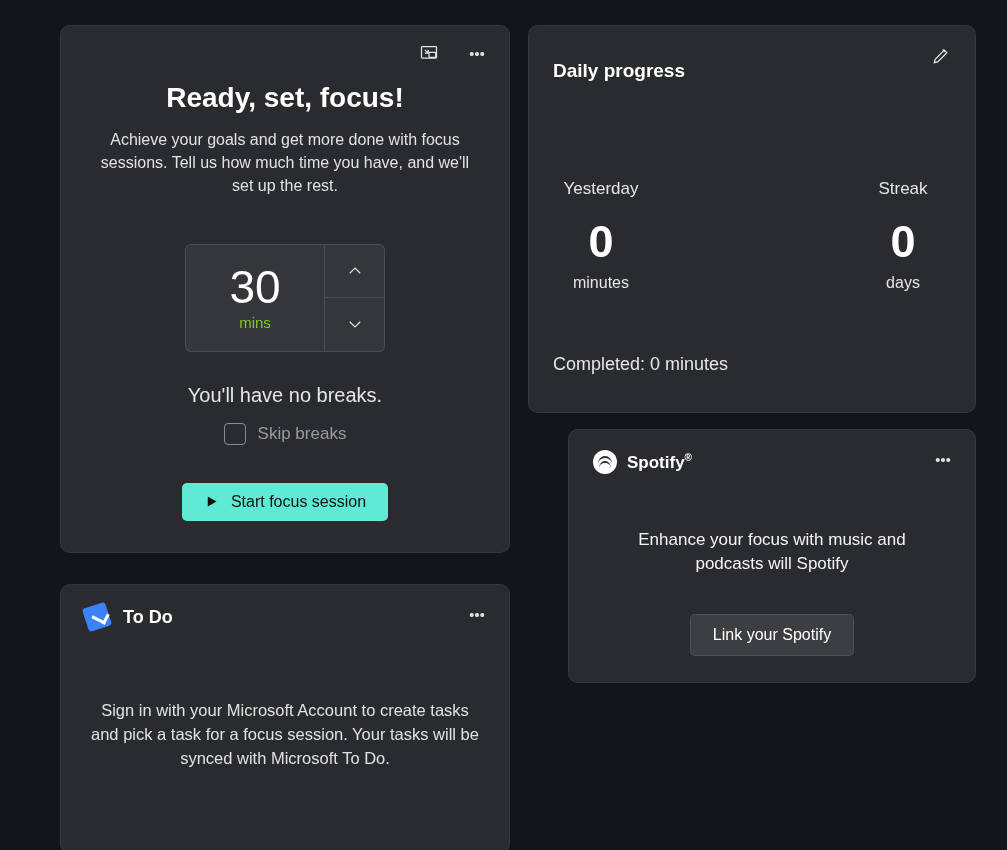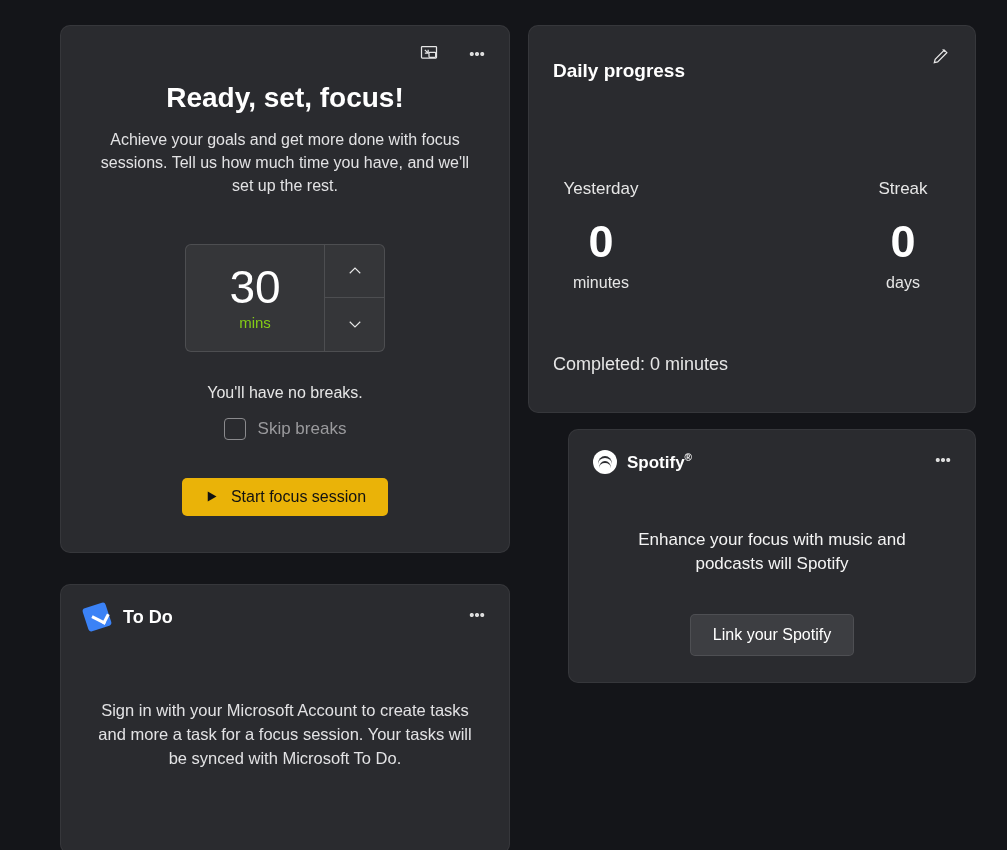--- a/index.html
+++ b/index.html
@@ -65,36 +65,36 @@
       width:60px; display:flex; flex-direction:column;
       border-left:1px solid rgba(255,255,255,0.12);
     }
     .stepper-btns button{
       flex:1; background:transparent; border:0; color:#e6e6e6;
       cursor:pointer; display:flex; align-items:center; justify-content:center;
     }
     .stepper-btns button:first-child{ border-bottom:1px solid rgba(255,255,255,0.12);}
     .stepper-btns svg{ width:18px; height:18px; stroke:#e6e6e6; fill:none; stroke-width:1.5;}
     .breaks-text{
-      text-align:center; font-size:16px; color:#e6e6e6;
+      text-align:center; font-size:20px; color:#e6e6e6;
       margin-top:32px;
     }
     .skip-row{
       display:flex; align-items:center; justify-content:center;
       gap:12px; margin-top:16px;
     }
     .chk{
       width:22px; height:22px; border:1.5px solid #8a8a8d;
       border-radius:4px; cursor:pointer;
     }
     .skip-label{ font-size:17px; color:#9a9a9d; }
     .start-btn{
       display:flex; align-items:center; gap:12px;
       margin:38px auto 0;
-      background:#eab308; color:#121212;
+      background:#5eead4; color:#121212;
       border:0; border-radius:5px;
       padding:10px 22px; font-size:16px; font-weight:400;
       cursor:pointer;
     }
     .start-btn svg{ width:15px; height:15px; fill:#121212; }
     
     #todo-card{ height:270px; padding:20px 24px; }
     .todo-head{ display:flex; align-items:center; gap:14px; }
     .todo-icon{
       width:24px; height:24px;
@@ -237,21 +237,21 @@
         <div class="todo-icon"></div>
         <div class="todo-title">To Do</div>
       </div>
       <div class="icon-btn dots todo-more">
         <svg viewBox="0 0 24 24">
             <circle cx="5" cy="12" r="2"></circle>
             <circle cx="12" cy="12" r="2"></circle>
             <circle cx="19" cy="12" r="2"></circle>
           </svg>
       </div>
-      <p class="todo-msg">Sign in with your Microsoft Account to create tasks and more a task for a focus session. Your tasks will be synced with Microsoft To Do.</p>
+      <p class="todo-msg">Sign in with your Microsoft Account to create tasks and pick a task for a focus session. Your tasks will be synced with Microsoft To Do.</p>
     </div>
 
   </div>
 
   <div class="col col-right">
 
     <div class="card" id="progress-card">
       <div class="prog-title">Daily progress</div>
       <div class="icon-btn edit-icn">
         <svg viewBox="0 0 24 24">

